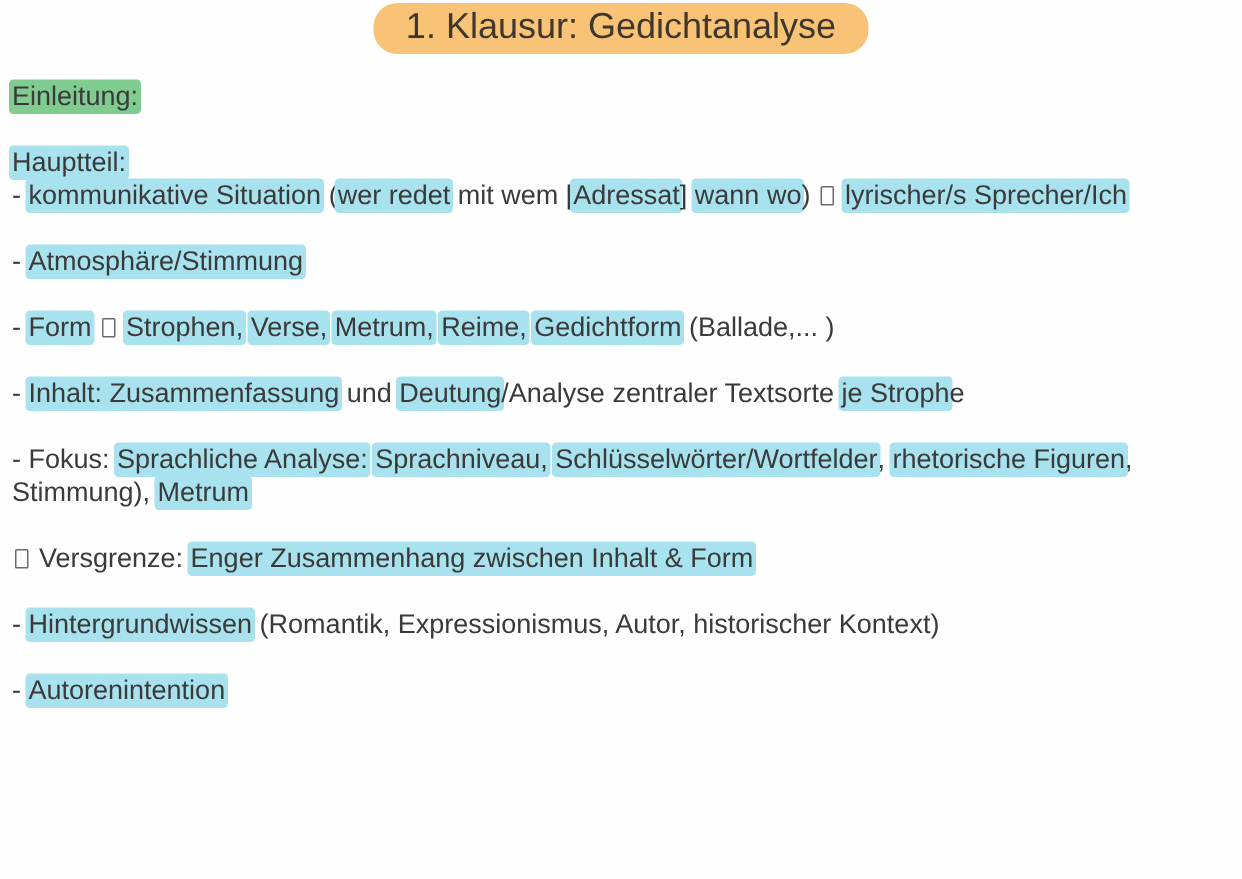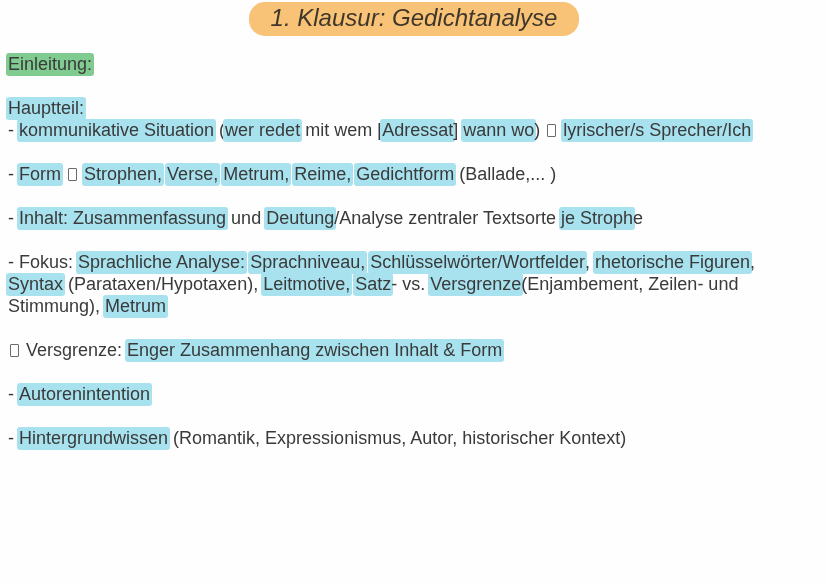--- a/index.html
+++ b/index.html
@@ -7,21 +7,21 @@
     position: relative;
     width: 828px;
     height: 586px;
     background: #fefefe;
     font-family: "Liberation Sans", "DejaVu Sans", sans-serif;
     color: var(--text-color, #3a3a3a);
     overflow: hidden;
     box-sizing: border-box;
     padding: 2px 8px 0 8px;
   }
-  .title-row { text-align: center; margin: 0 0 17px 0; font-style: italic; }
+  .title-row { text-align: center; margin: 0 0 17px 0; }
   .title-pill {
     display: inline-block;
     font-size: 24px;
     line-height: 26px;
     color: var(--title-text-color, #3f372b);
     background: var(--orange, #f8c377);
     border-radius: 16px;
     padding: 3px 22px 5px 22px;
   }
   .para { margin: 0 0 22px 0; }
@@ -49,33 +49,35 @@
   </div>
   <div id="notes-body">
       <div class="para">
         <div class="line"><span class="hl hl-green">Einleitung:</span></div>
       </div>
       <div class="para">
         <div class="line"><span class="hl hl-cyan">Hauptteil:</span></div>
         <div class="line"><span class="plain">- </span><span class="hl hl-cyan">kommunikative Situation</span><span class="plain"> (</span><span class="hl hl-cyan">wer redet</span><span class="plain"> mit wem [</span><span class="hl hl-cyan">Adressat</span><span class="plain">] </span><span class="hl hl-cyan">wann wo</span><span class="plain">) </span><span class="tofu"></span><span class="plain"> </span><span class="hl hl-cyan">lyrischer/s Sprecher/Ich</span></div>
       </div>
       <div class="para">
+        <div class="line"><span class="plain">- </span><span class="hl hl-cyan">Atmosphäre/Stimmung</span></div>
+      </div>
+      <div class="para">
         <div class="line"><span class="plain">- </span><span class="hl hl-cyan">Form</span><span class="plain"> </span><span class="tofu"></span><span class="plain"> </span><span class="hl hl-cyan">Strophen,</span><span class="plain"> </span><span class="hl hl-cyan">Verse,</span><span class="plain"> </span><span class="hl hl-cyan">Metrum,</span><span class="plain"> </span><span class="hl hl-cyan">Reime,</span><span class="plain"> </span><span class="hl hl-cyan">Gedichtform</span><span class="plain"> (Ballade,... )</span></div>
       </div>
       <div class="para">
         <div class="line"><span class="plain">- </span><span class="hl hl-cyan">Inhalt: Zusammenfassung</span><span class="plain"> und </span><span class="hl hl-cyan">Deutung</span><span class="plain">/Analyse zentraler Textsorte </span><span class="hl hl-cyan">je Stroph</span><span class="plain">e</span></div>
       </div>
       <div class="para">
         <div class="line"><span class="plain">- Fokus: </span><span class="hl hl-cyan">Sprachliche Analyse:</span><span class="plain"> </span><span class="hl hl-cyan">Sprachniveau,</span><span class="plain"> </span><span class="hl hl-cyan">Schlüsselwörter/Wortfelder</span><span class="plain">, </span><span class="hl hl-cyan">rhetorische Figuren</span><span class="plain">,</span></div>
-        <div class="line"><span class="hl hl-cyan">Syntax</span><span class="plain"> (Parataxen/Hypotaxen), </span><span class="hl hl-cyan">Leitmotive,</span><span class="plain"> </span><span class="hl hl-cyan">Satz</span><span class="plain">- vs. </span><span class="hl hl-cyan">Versgrenze</span><span class="plain">(Enjambement, Zeilen- und</span></div>
         <div class="line"><span class="plain">Stimmung), </span><span class="hl hl-cyan">Metrum</span></div>
       </div>
       <div class="para">
         <div class="line"><span class="tofu"></span><span class="plain"> Versgrenze: </span><span class="hl hl-cyan">Enger Zusammenhang zwischen Inhalt &amp; Form</span></div>
       </div>
       <div class="para">
-        <div class="line"><span class="plain">- </span><span class="hl hl-cyan">Autorenintention</span></div>
+        <div class="line"><span class="plain">- </span><span class="hl hl-cyan">Hintergrundwissen</span><span class="plain"> (Romantik, Expressionismus, Autor, historischer Kontext)</span></div>
       </div>
       <div class="para">
-        <div class="line"><span class="plain">- </span><span class="hl hl-cyan">Hintergrundwissen</span><span class="plain"> (Romantik, Expressionismus, Autor, historischer Kontext)</span></div>
+        <div class="line"><span class="plain">- </span><span class="hl hl-cyan">Autorenintention</span></div>
       </div>
     </div>
 </div>
 
 </body></html>

